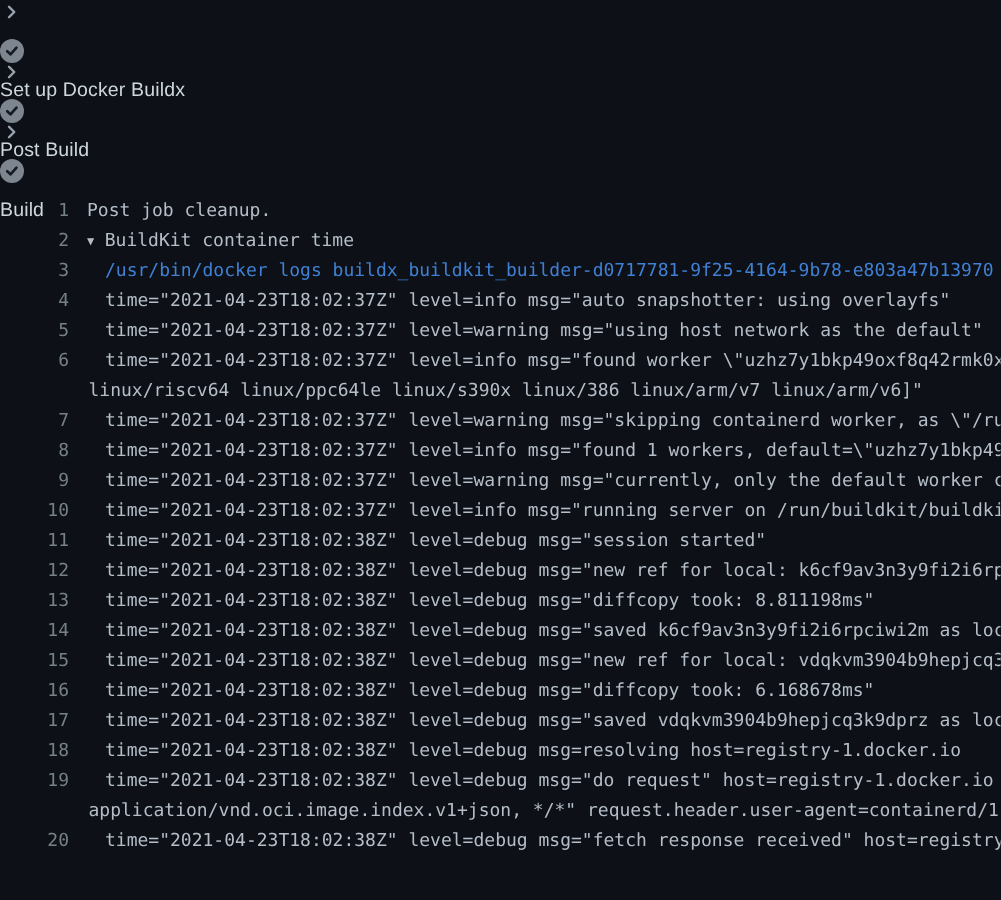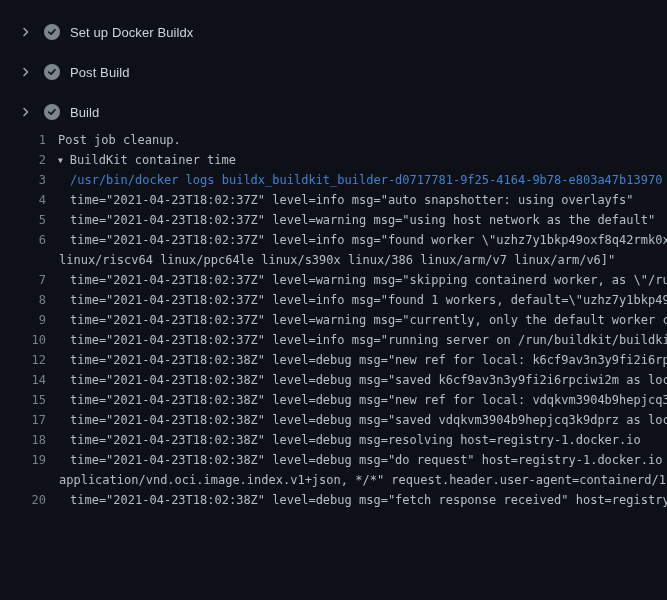--- a/index.html
+++ b/index.html
@@ -5,24 +5,25 @@
   html, body { margin: 0; padding: 0; }
   body {
     width: 667px; height: 600px;
     background: #0d1117;
     overflow: hidden;
     position: relative;
     font-family: "Liberation Sans", sans-serif;
   }
   .steps { width: 100%; }
   .step-header {
-    display: flex; align-items: flex-end;
-    height: 40px; padding-left: 18px;
+    display: flex; align-items: flex-start;
+    height: 40px; padding-left: 0;
     gap: 10px; cursor: pointer;
     box-sizing: border-box;
+    flex-direction: column;
   }
   .step-header.expanded {
     height: 36px; margin: 2px 0;
     background: #161b22;
     border-radius: 8px;
   }
   .step-chevron { width: 16px; height: 16px; flex: none; display: flex; align-items: center; justify-content: center; }
   .step-check { width: 16px; height: 16px; flex: none; }
   .step-label { font-size: 13px; color: #ced6de; letter-spacing: 0.1px; }
   .log {
@@ -92,21 +93,24 @@
     <div class="log-row"><span class="log-num">2</span><span class="log-text"><span class="group-marker">▼</span><span>BuildKit container time</span></span></div>
     <div class="log-row nested command"><span class="log-num">3</span><span class="log-text">/usr/bin/docker logs buildx_buildkit_builder-d0717781-9f25-4164-9b78-e803a47b13970</span></div>
     <div class="log-row nested"><span class="log-num">4</span><span class="log-text">time="2021-04-23T18:02:37Z" level=info msg="auto snapshotter: using overlayfs"</span></div>
     <div class="log-row nested"><span class="log-num">5</span><span class="log-text">time="2021-04-23T18:02:37Z" level=warning msg="using host network as the default"</span></div>
     <div class="log-row nested"><span class="log-num">6</span><span class="log-text">time="2021-04-23T18:02:37Z" level=info msg="found worker \"uzhz7y1bkp49oxf8q42rmk0xj</span></div>
     <div class="log-row wrapline"><span class="log-num"></span><span class="log-text">linux/riscv64 linux/ppc64le linux/s390x linux/386 linux/arm/v7 linux/arm/v6]"</span></div>
     <div class="log-row nested"><span class="log-num">7</span><span class="log-text">time="2021-04-23T18:02:37Z" level=warning msg="skipping containerd worker, as \"/run</span></div>
     <div class="log-row nested"><span class="log-num">8</span><span class="log-text">time="2021-04-23T18:02:37Z" level=info msg="found 1 workers, default=\"uzhz7y1bkp49o</span></div>
     <div class="log-row nested"><span class="log-num">9</span><span class="log-text">time="2021-04-23T18:02:37Z" level=warning msg="currently, only the default worker ca</span></div>
     <div class="log-row nested"><span class="log-num">10</span><span class="log-text">time="2021-04-23T18:02:37Z" level=info msg="running server on /run/buildkit/buildkit</span></div>
+    <div class="log-row nested"><span class="log-num">11</span><span class="log-text">time="2021-04-23T18:02:38Z" level=debug msg="session started"</span></div>
     <div class="log-row nested"><span class="log-num">12</span><span class="log-text">time="2021-04-23T18:02:38Z" level=debug msg="new ref for local: k6cf9av3n3y9fi2i6rpc</span></div>
+    <div class="log-row nested"><span class="log-num">13</span><span class="log-text">time="2021-04-23T18:02:38Z" level=debug msg="diffcopy took: 8.811198ms"</span></div>
     <div class="log-row nested"><span class="log-num">14</span><span class="log-text">time="2021-04-23T18:02:38Z" level=debug msg="saved k6cf9av3n3y9fi2i6rpciwi2m as loca</span></div>
     <div class="log-row nested"><span class="log-num">15</span><span class="log-text">time="2021-04-23T18:02:38Z" level=debug msg="new ref for local: vdqkvm3904b9hepjcq3k</span></div>
+    <div class="log-row nested"><span class="log-num">16</span><span class="log-text">time="2021-04-23T18:02:38Z" level=debug msg="diffcopy took: 6.168678ms"</span></div>
     <div class="log-row nested"><span class="log-num">17</span><span class="log-text">time="2021-04-23T18:02:38Z" level=debug msg="saved vdqkvm3904b9hepjcq3k9dprz as loca</span></div>
     <div class="log-row nested"><span class="log-num">18</span><span class="log-text">time="2021-04-23T18:02:38Z" level=debug msg=resolving host=registry-1.docker.io</span></div>
     <div class="log-row nested"><span class="log-num">19</span><span class="log-text">time="2021-04-23T18:02:38Z" level=debug msg="do request" host=registry-1.docker.io r</span></div>
     <div class="log-row wrapline"><span class="log-num"></span><span class="log-text">application/vnd.oci.image.index.v1+json, */*" request.header.user-agent=containerd/1.4</span></div>
     <div class="log-row nested"><span class="log-num">20</span><span class="log-text">time="2021-04-23T18:02:38Z" level=debug msg="fetch response received" host=registry-</span></div>
   </div>
 
 </body></html>

